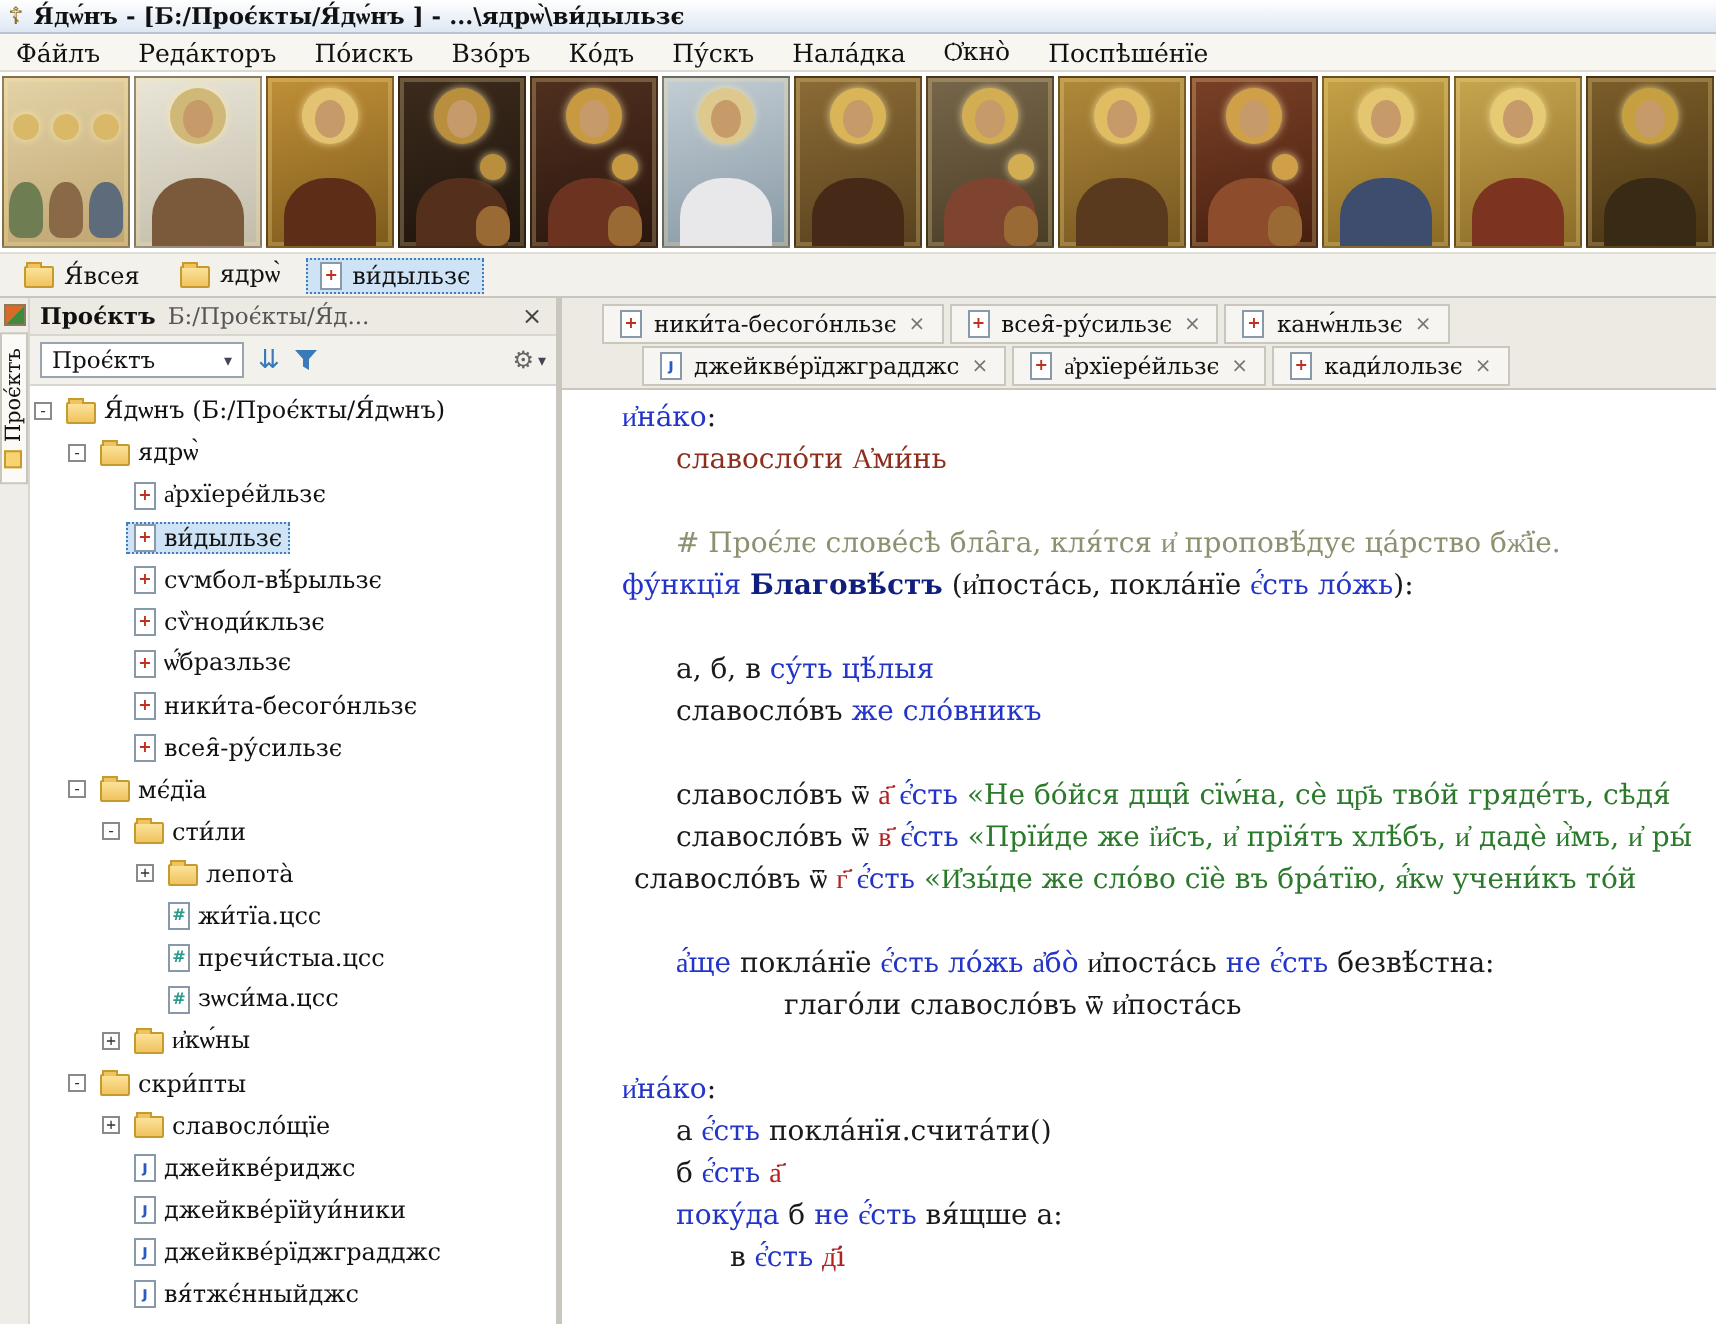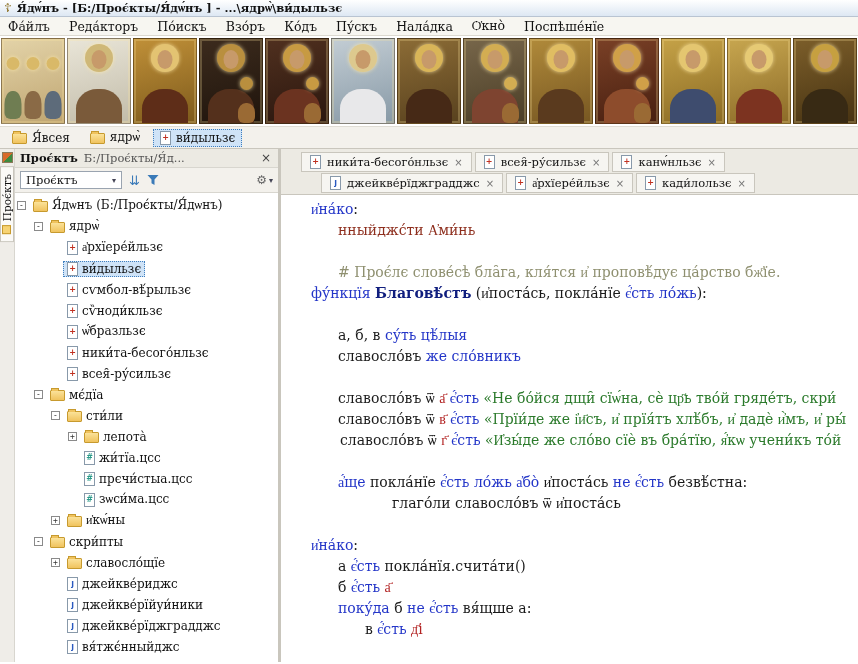--- a/index.html
+++ b/index.html
@@ -451,31 +451,31 @@
           </div>
           <div class="etab">
             <span class="ico-page ico-ls">+</span>
             <span>кади́лользє</span>
             <span class="close">×</span>
           </div>
         </div>
       </div>
     <div class="code">
         <div class="code-line" style="padding-left: 30px;"><span class="tk-k">и҆на́ко</span><span class="tk-p">:</span></div>
-        <div class="code-line" style="padding-left: 57px;"><span class="tk-r">нныйджс́ти</span><span class="tk-p"> </span><span class="tk-r">А҆ми́нь</span></div>
+        <div class="code-line" style="padding-left: 57px;"><span class="tk-r">славосло́ти</span><span class="tk-p"> </span><span class="tk-r">А҆ми́нь</span></div>
         <div class="code-line" style="padding-left: 30px;"></div>
         <div class="code-line" style="padding-left: 57px;"><span class="tk-c"># Проє́лє слове́сѣ бла̑га, кля́тся и҆ проповѣ́дує ца́рство бж҃їе.</span></div>
         <div class="code-line" style="padding-left: 30px;"><span class="tk-k">фу́нкцїя</span><span class="tk-p"> </span><span class="tk-f">Благовѣ́стъ</span><span class="tk-p"> (и҆поста́сь, покла́нїе </span><span class="tk-k">є҆́сть</span><span class="tk-p"> </span><span class="tk-k">ло́жь</span><span class="tk-p">):</span></div>
         <div class="code-line" style="padding-left: 30px;"></div>
         <div class="code-line" style="padding-left: 57px;"><span class="tk-p">а, б, в </span><span class="tk-k">су́ть</span><span class="tk-p"> </span><span class="tk-k">цѣ́лыя</span></div>
         <div class="code-line" style="padding-left: 57px;"><span class="tk-p">славосло́въ </span><span class="tk-k">же</span><span class="tk-p"> </span><span class="tk-k">сло́вникъ</span></div>
         <div class="code-line" style="padding-left: 30px;"></div>
-        <div class="code-line" style="padding-left: 57px;"><span class="tk-p">славосло́въ ѿ </span><span class="tk-n">а҃</span><span class="tk-p"> </span><span class="tk-k">є҆́сть</span><span class="tk-p"> </span><span class="tk-s">«Не бо́йся дщи̑ сїѡ́на, сѐ цр҃ь тво́й гряде́тъ, скри́</span></div>
+        <div class="code-line" style="padding-left: 57px;"><span class="tk-p">славосло́въ ѿ </span><span class="tk-n">а҃</span><span class="tk-p"> </span><span class="tk-k">є҆́сть</span><span class="tk-p"> </span><span class="tk-s">«Не бо́йся дщи̑ сїѡ́на, сѐ цр҃ь тво́й гряде́тъ, сѣдя́</span></div>
         <div class="code-line" style="padding-left: 57px;"><span class="tk-p">славосло́въ ѿ </span><span class="tk-n">в҃</span><span class="tk-p"> </span><span class="tk-k">є҆́сть</span><span class="tk-p"> </span><span class="tk-s">«Прїи́де же і҆и҃съ, и҆ прїя́тъ хлѣ́бъ, и҆ дадѐ и҆̀мъ, и҆ ры́</span></div>
-        <div class="code-line" style="padding-left: 59px;"><span class="tk-p">славосло́въ ѿ </span><span class="tk-n">г҃</span><span class="tk-p"> </span><span class="tk-k">є҆́сть</span><span class="tk-p"> </span><span class="tk-s">«И҆зы́де же сло́во сїѐ въ бра́тїю, я҆́кѡ учени́къ то́й</span></div>
+        <div class="code-line" style="padding-left: 36px;"><span class="tk-p">славосло́въ ѿ </span><span class="tk-n">г҃</span><span class="tk-p"> </span><span class="tk-k">є҆́сть</span><span class="tk-p"> </span><span class="tk-s">«И҆зы́де же сло́во сїѐ въ бра́тїю, я҆́кѡ учени́къ то́й</span></div>
         <div class="code-line" style="padding-left: 30px;"></div>
         <div class="code-line" style="padding-left: 57px;"><span class="tk-k">а҆́ще</span><span class="tk-p"> покла́нїе </span><span class="tk-k">є҆́сть</span><span class="tk-p"> </span><span class="tk-k">ло́жь</span><span class="tk-p"> </span><span class="tk-k">а҆бо̀</span><span class="tk-p"> и҆поста́сь </span><span class="tk-k">не</span><span class="tk-p"> </span><span class="tk-k">є҆́сть</span><span class="tk-p"> безвѣ́стна:</span></div>
         <div class="code-line" style="padding-left: 111px;"><span class="tk-p">глаго́ли славосло́въ ѿ и҆поста́сь</span></div>
         <div class="code-line" style="padding-left: 30px;"></div>
         <div class="code-line" style="padding-left: 30px;"><span class="tk-k">и҆на́ко</span><span class="tk-p">:</span></div>
         <div class="code-line" style="padding-left: 57px;"><span class="tk-p">а </span><span class="tk-k">є҆́сть</span><span class="tk-p"> покла́нїя.счита́ти()</span></div>
         <div class="code-line" style="padding-left: 57px;"><span class="tk-p">б </span><span class="tk-k">є҆́сть</span><span class="tk-p"> </span><span class="tk-n">а҃</span></div>
         <div class="code-line" style="padding-left: 57px;"><span class="tk-k">поку́да</span><span class="tk-p"> б </span><span class="tk-k">не</span><span class="tk-p"> </span><span class="tk-k">є҆́сть</span><span class="tk-p"> вя́щше а:</span></div>
         <div class="code-line" style="padding-left: 84px;"><span class="tk-p">в </span><span class="tk-k">є҆́сть</span><span class="tk-p"> </span><span class="tk-n">д҃і</span></div>
         <div class="code-line" style="padding-left: 111px;"></div>

